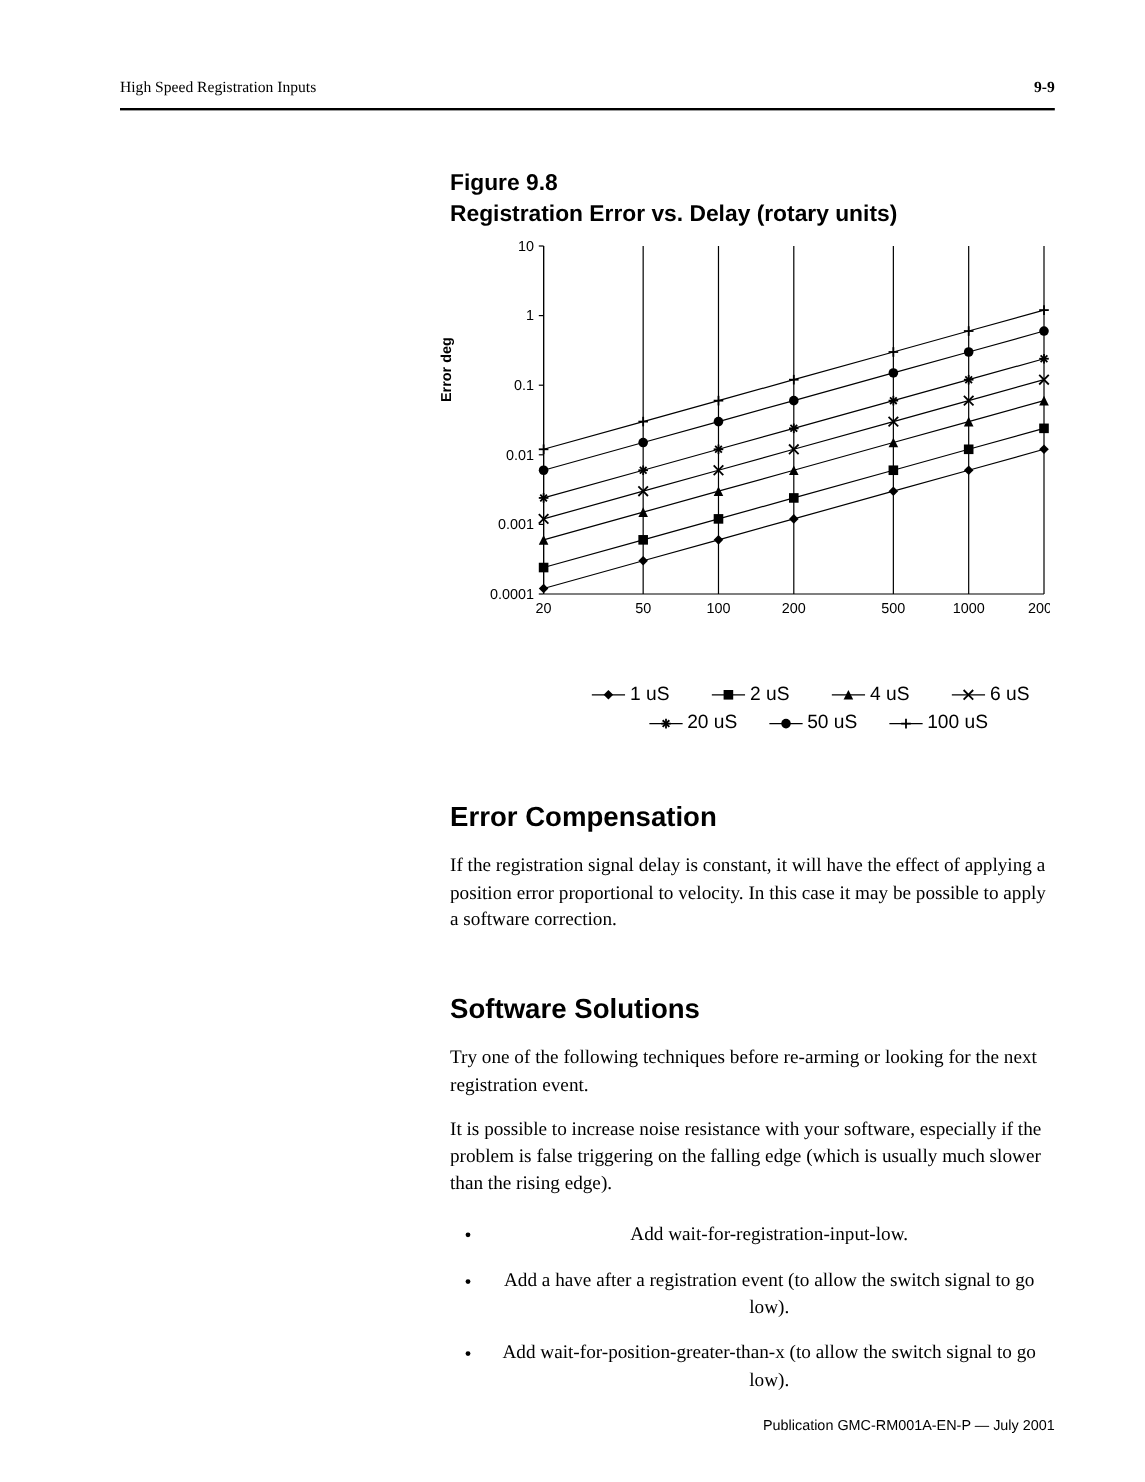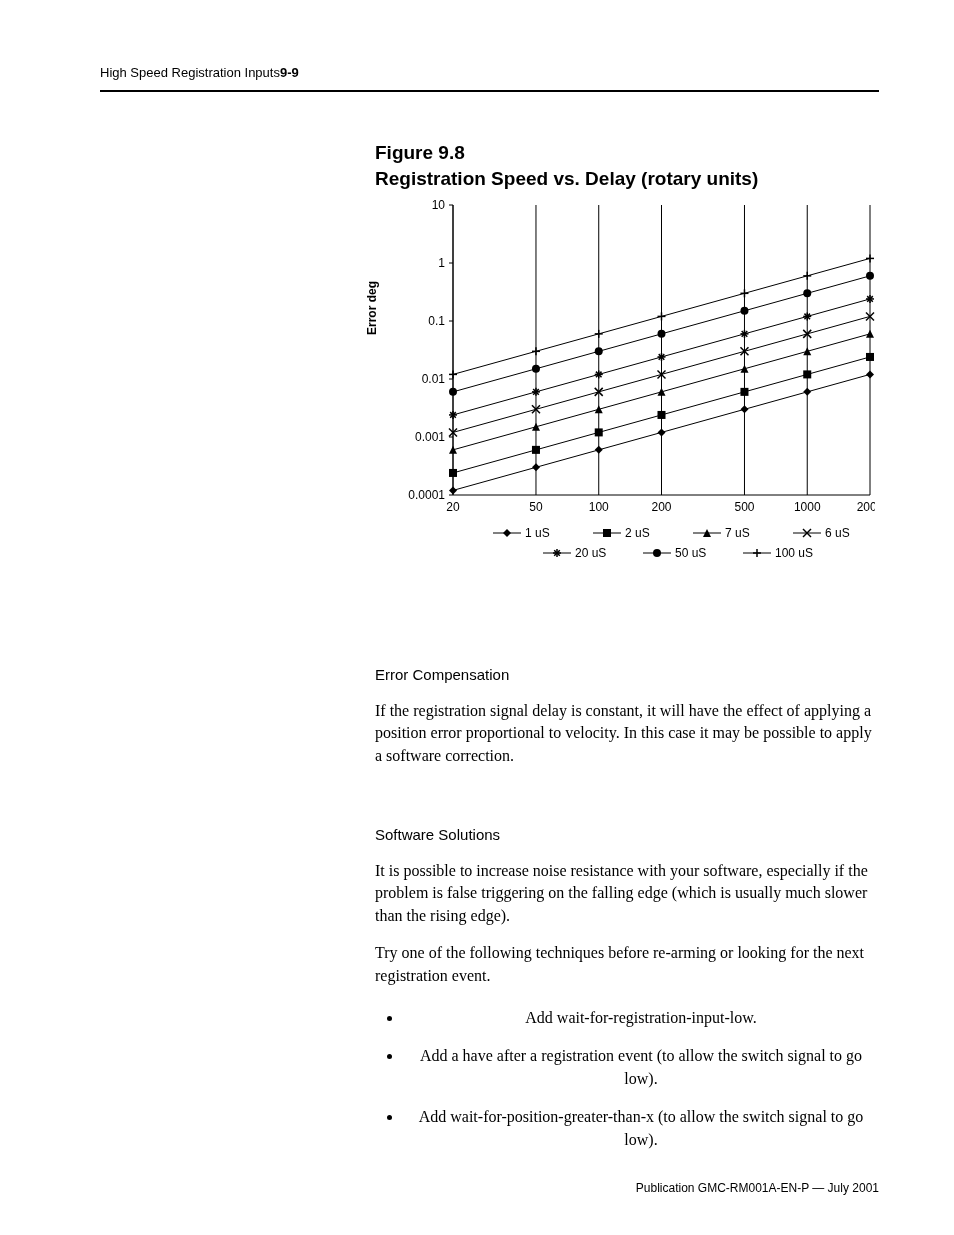--- a/index.html
+++ b/index.html
@@ -10,22 +10,22 @@
     font-family: Georgia, 'Times New Roman', serif;
     color: #000;
     position: relative;
   }
   .header {
     position: absolute;
     top: 65px;
     left: 100px;
     right: 75px;
     display: flex;
-    justify-content: flex-start;
-    font-family: Liberation Sans, sans-serif;
+    justify-content: space-between;
+    font-family: Liberation Serif, serif;
     font-size: 13px;
   }
   .header-title { font-weight: 400; }
   .header-page { font-weight: 700; }
   .header-rule {
     position: absolute;
     top: 90px;
     left: 100px;
     right: 75px;
     height: 2px;
@@ -63,33 +63,33 @@
     left: 78px;
     right: 0;
     top: 324px;
     text-align: center;
     font-family: Arial, Helvetica, sans-serif;
     font-size: 12px;
     font-weight: 700;
   }
   .legend {
     position: absolute;
-    top: 526px;
+    top: 570px;
     left: 470px;
     right: 60px;
     font-family: Arial, Helvetica, sans-serif;
-    font-size: 12px;
+    font-size: 16px;
   }
   .legend-row { display: flex; gap: 22px; margin-bottom: 6px; justify-content: center; }
   .legend-item { display: flex; align-items: center; gap: 4px; min-width: 78px; }
   .legend-item svg { width: 28px; height: 12px; flex-shrink: 0; }
   .section-h {
     font-family: Arial, Helvetica, sans-serif;
-    font-size: 15px;
-    font-weight: 400;
+    font-size: 23px;
+    font-weight: 700;
     margin-top: 0;
   }
   .content {
     position: absolute;
     left: 375px;
     right: 75px;
     font-size: 16px;
     line-height: 1.4;
   }
   .sec1 { top: 664px; }
@@ -110,21 +110,21 @@
 <body>
 
 <div class="header">
   <span class="header-title">High Speed Registration Inputs</span>
   <span class="header-page">9-9</span>
 </div>
 <div class="header-rule"></div>
 
 <div class="figure-caption">
   <div>Figure 9.8</div>
-  <div>Registration Speed vs. Delay (rotary units)</div>
+  <div>Registration Error vs. Delay (rotary units)</div>
 </div>
 
 <div class="chart-wrap">
   <div class="ylabel">Error deg</div>
   <svg id="chart-svg" viewBox="0 0 500 420">
       <line x1="78" y1="10" x2="78" y2="300" stroke="#000" stroke-width="1"></line>
       <line x1="78" y1="300" x2="495" y2="300" stroke="#000" stroke-width="1"></line>
       <line x1="74" y1="300" x2="78" y2="300" stroke="#000"></line>
       <text x="70" y="304" text-anchor="end" class="tick-text">0.0001</text>
       <line x1="74" y1="242" x2="78" y2="242" stroke="#000"></line>
@@ -363,21 +363,21 @@
         </svg>
         <span>2 uS</span>
       </div>
       <div class="legend-item">
         <svg viewBox="0 0 28 12">
           <line x1="0" y1="6" x2="28" y2="6" stroke="#000" stroke-width="1"></line>
           <g>
             <path d="M14 2 L18 10 L10 10 Z" fill="#000"></path>
           </g>
         </svg>
-        <span>7 uS</span>
+        <span>4 uS</span>
       </div>
       <div class="legend-item">
         <svg viewBox="0 0 28 12">
           <line x1="0" y1="6" x2="28" y2="6" stroke="#000" stroke-width="1"></line>
           <g>
             <line x1="10" y1="2" x2="18" y2="10" stroke="#000" stroke-width="1.5"></line>
             <line x1="10" y1="10" x2="18" y2="2" stroke="#000" stroke-width="1.5"></line>
           </g>
         </svg>
         <span>6 uS</span>
@@ -418,22 +418,22 @@
     </div>
   </div>
 
 <div class="content sec1">
   <h2 class="section-h">Error Compensation</h2>
   <p class="body-p">If the registration signal delay is constant, it will have the effect of applying a position error proportional to velocity. In this case it may be possible to apply a software correction.</p>
 </div>
 
 <div class="content sec2">
   <h2 class="section-h">Software Solutions</h2>
+  <p class="body-p">Try one of the following techniques before re-arming or looking for the next registration event.</p>
   <p class="body-p">It is possible to increase noise resistance with your software, especially if the problem is false triggering on the falling edge (which is usually much slower than the rising edge).</p>
-  <p class="body-p">Try one of the following techniques before re-arming or looking for the next registration event.</p>
   <ul class="bullets" id="bullets">
       <li>Add wait-for-registration-input-low.</li>
       <li>Add a have after a registration event (to allow the switch signal to go low).</li>
       <li>Add wait-for-position-greater-than-x (to allow the switch signal to go low).</li>
     </ul>
 </div>
 
 <div class="footer">Publication GMC-RM001A-EN-P — July 2001</div>
 
 </body></html>

